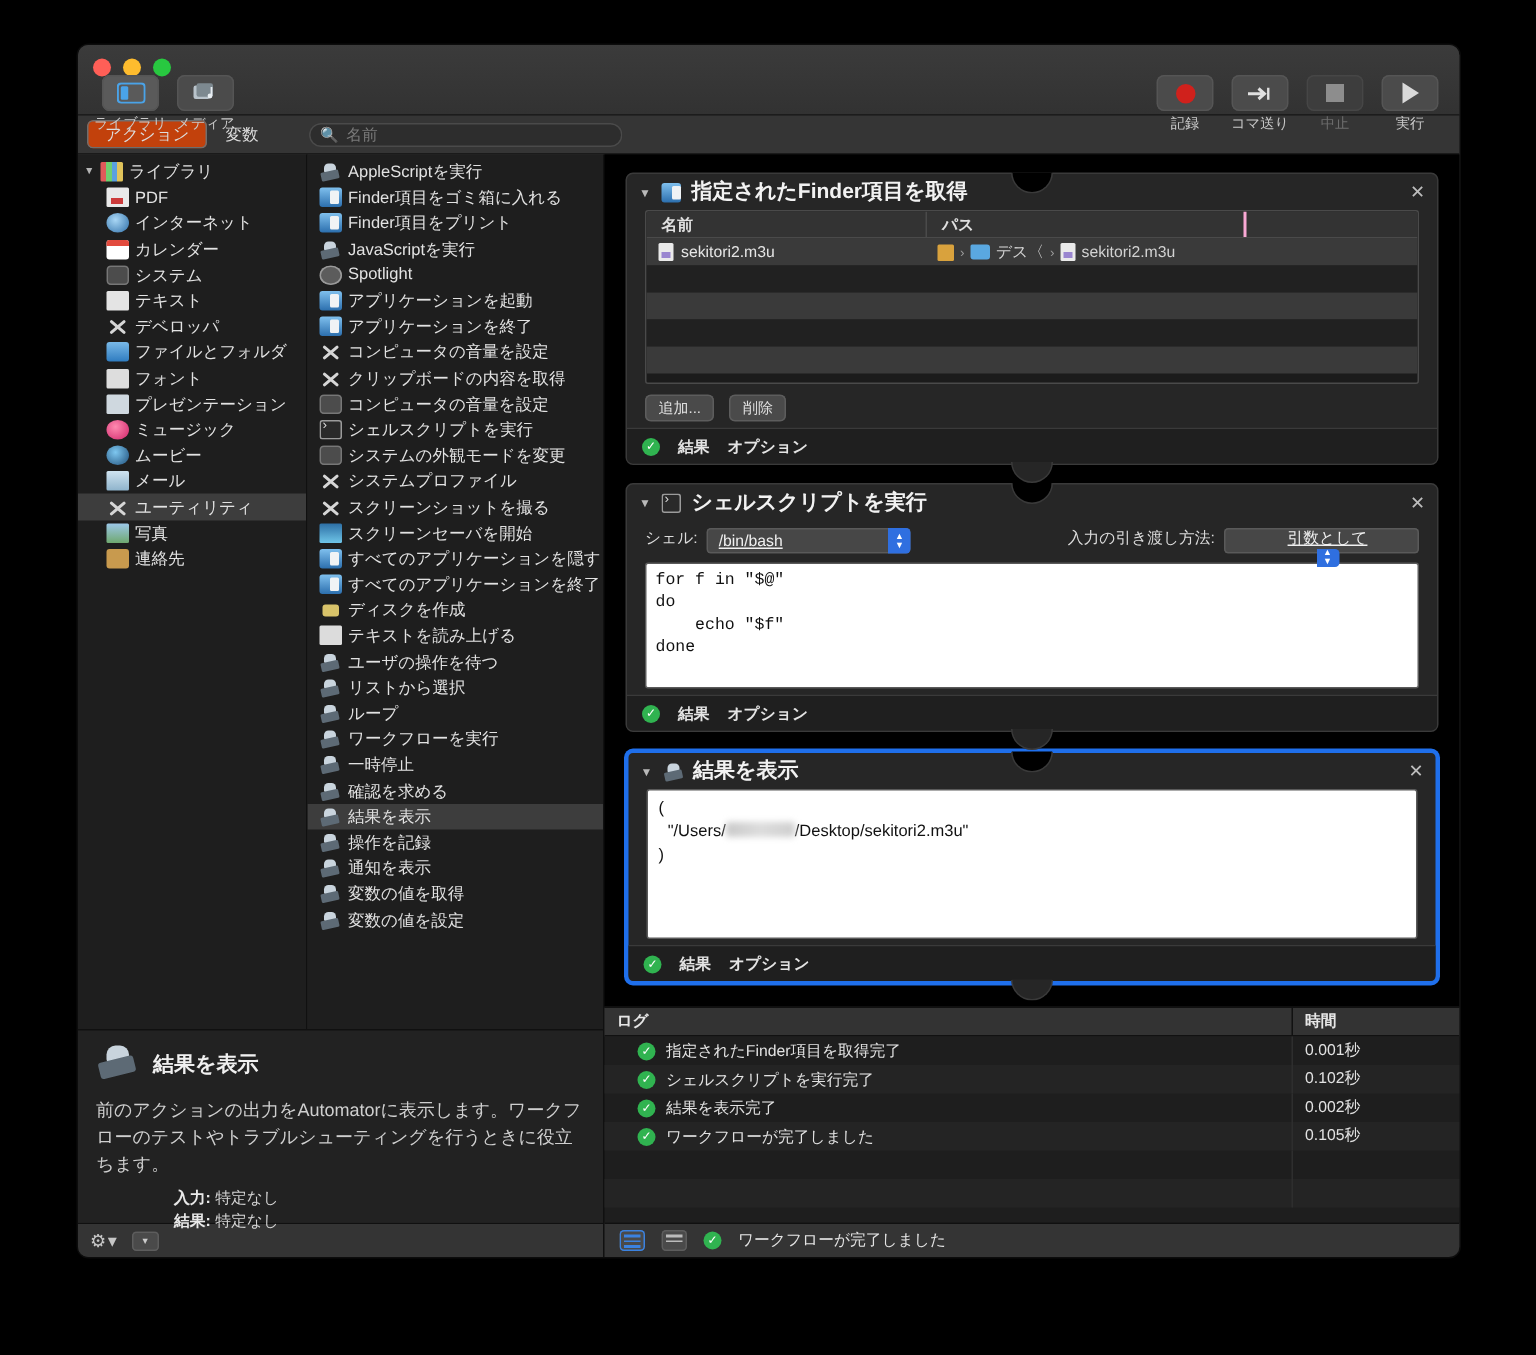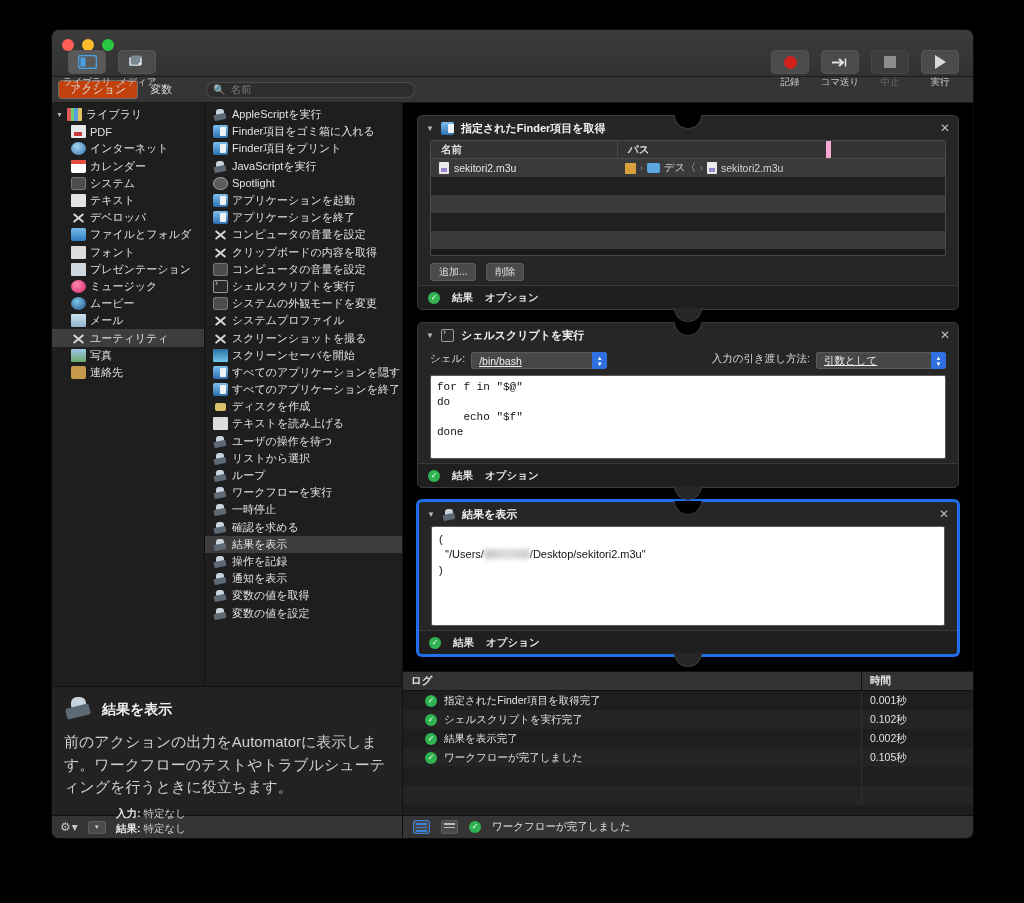--- a/index.html
+++ b/index.html
@@ -171,21 +171,21 @@
   .desc-head .bigicon { width: 30px; height: 26px; position: relative; }
   .desc-head .bigicon:before {
     content:""; position:absolute; left:7px; top:0; width:15px; height:11px;
     background:#c9d4dd; border-radius:6px 6px 2px 2px;
   }
   .desc-head .bigicon:after {
     content:""; position:absolute; left:2px; top:9px; width:24px; height:11px;
     background:#5d6a75; border-radius:2px; transform: rotate(-14deg);
   }
   .desc-title { font-size: 14px; font-weight: bold; color: #f0f0f0; }
-  .desc-body { font-size: 15px; color: #cfcfcf; line-height: 1.5; }
+  .desc-body { font-size: 12px; color: #cfcfcf; line-height: 1.5; }
   .desc-meta { margin-top: 7px; padding-left: 52px; font-size: 10.5px; color: #d4d4d4; line-height: 1.45; }
   .desc-meta b { color: #e8e8e8; text-align: center; }
   .leftstatus {
     height: 22px; flex: 0 0 auto; background: #343434; border-top: 1px solid #101010;
     display: flex; align-items: center; padding-left: 8px; gap: 10px;
   }
   .gearbtn { font-size: 12px; color: #c6c6c6; }
   .minibtn {
     width: 18px; height: 13px; border-radius: 3px; background: #4a4a4a;
     box-shadow: inset 0 0 0 1px #5d5d5d; display: flex; align-items: center; justify-content: center;
@@ -215,21 +215,21 @@
     content:""; position: absolute; bottom: -13px; left: 50%; transform: translateX(-50%);
     width: 26px; height: 13px; background: #262626;
     border-radius: 0 0 14px 14px;
     border-left: 1px solid #3a3a3a; border-right: 1px solid #3a3a3a; border-bottom: 1px solid #3a3a3a;
     z-index: 2;
   }
   .action-head {
     display: flex; align-items: center; height: 24px; padding: 0 8px; gap: 7px;
   }
   .action-head .disc { font-size: 8px; color: #b9b9b9; }
-  .action-head .ttl { font-size: 11px; font-weight: bold; color: #f2f2f2; }
+  .action-head .ttl { font-size: 14px; font-weight: bold; color: #f2f2f2; }
   .action-head .closer {
     margin-left: auto; font-size: 12px; color: #bdbdbd; line-height: 1;
   }
   .action-body { padding: 0 12px 4px 12px; }
   .action-foot {
     display: flex; align-items: center; gap: 12px; height: 23px;
     padding: 0 10px; border-top: 1px solid #3a3a3a;
     background: #1f1f1f; border-radius: 0 0 4px 4px;
   }
   .check {
@@ -240,21 +240,21 @@
   .foot-lbl { font-size: 10.5px; font-weight: bold; color: #e4e4e4; }
 
   
   .ftable {
     background: #1b1b1b; border: 1px solid #4a4a4a; border-radius: 2px;
     height: 114px; overflow: hidden;
   }
   .fthead { display: flex; height: 17px; background: #333; border-bottom: 1px solid #4a4a4a; }
   .fth { font-size: 10.5px; color: #e0e0e0; font-weight: bold; padding: 2px 0 0 10px; }
   .fth.c1 { width: 176px; border-right: 1px solid #4a4a4a; }
-  .fth.c2 { flex: 1 1 auto; border-right: 5px solid #f9a8d4; }
+  .fth.c2 { flex: 1 1 auto; border-right: 2px solid #f9a8d4; }
   .fth.c3 { width: 104px; }
   .ftrow { display: flex; align-items: center; height: 18px; background: #3a3a3a; }
   .ftrow.alt { background: #212121; }
   .ftc1 { width: 176px; display: flex; align-items: center; gap: 5px; padding-left: 8px; font-size: 10.5px; color: #e6e6e6; }
   .ftc2 { flex: 1 1 auto; display: flex; align-items: center; gap: 4px; padding-left: 10px; font-size: 10.5px; color: #dcdcdc; }
   .fileic { width: 10px; height: 12px; background: #eaeaea; border-radius: 1px; flex: 0 0 auto; position: relative; }
   .fileic:after { content:""; position:absolute; left:2px; bottom:2px; width:6px; height:4px; background:#9a86d0; }
   .homeic { width: 11px; height: 11px; background: #d9a23d; border-radius: 1px; flex: 0 0 auto; }
   .foldic { width: 13px; height: 10px; background: #5aa8e0; border-radius: 1px 2px 2px 2px; flex: 0 0 auto; }
   .crumbsep { color: #9a9a9a; font-size: 9px; }
@@ -684,21 +684,21 @@
               <span class="optlbl">シェル:</span>
               <div class="popup" style="width:128px;">
                 <span class="val">/bin/bash</span>
                 <span class="arrows">
                     <span>▲</span>
                     <span>▼</span>
                   </span>
               </div>
               <span class="spacer"></span>
               <span class="optlbl">入力の引き渡し方法:</span>
-              <div class="popup" style="width:122px;">
+              <div class="popup" style="width:122px;flex-direction:column;">
                 <span class="val">引数として</span>
                 <span class="arrows">
                     <span>▲</span>
                     <span>▼</span>
                   </span>
               </div>
             </div>
             <div class="codearea">for f in "$@"
 do
     echo "$f"

